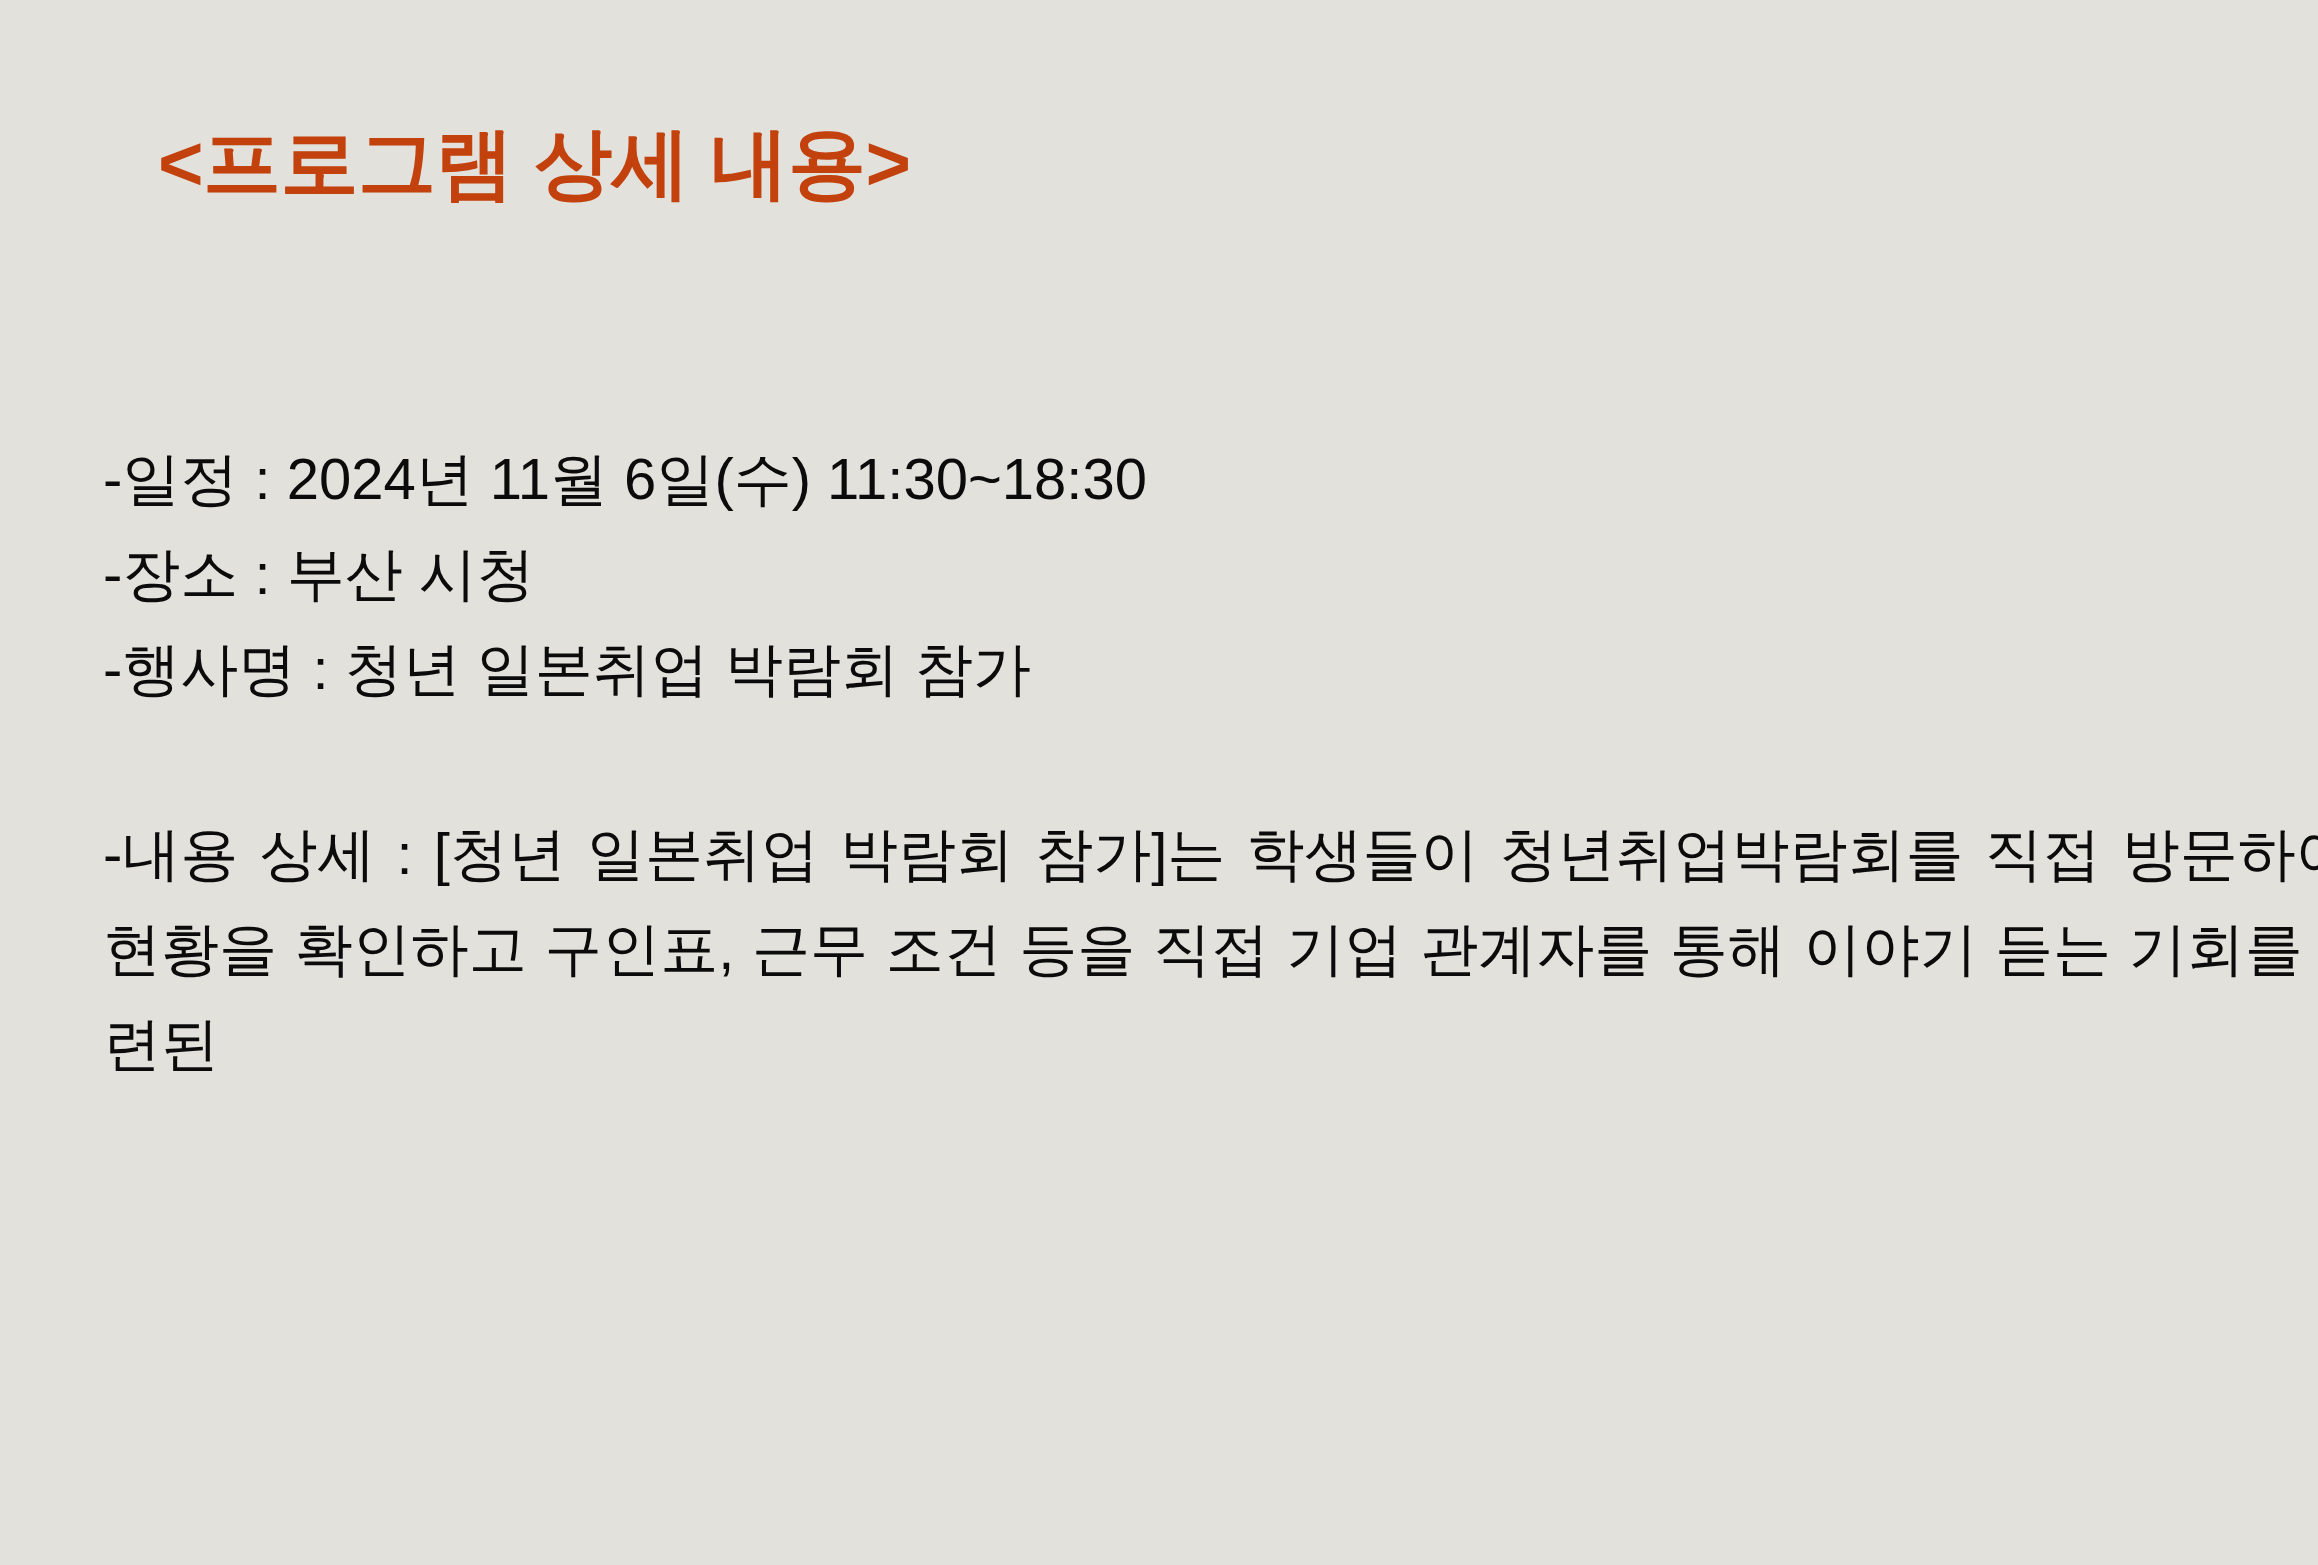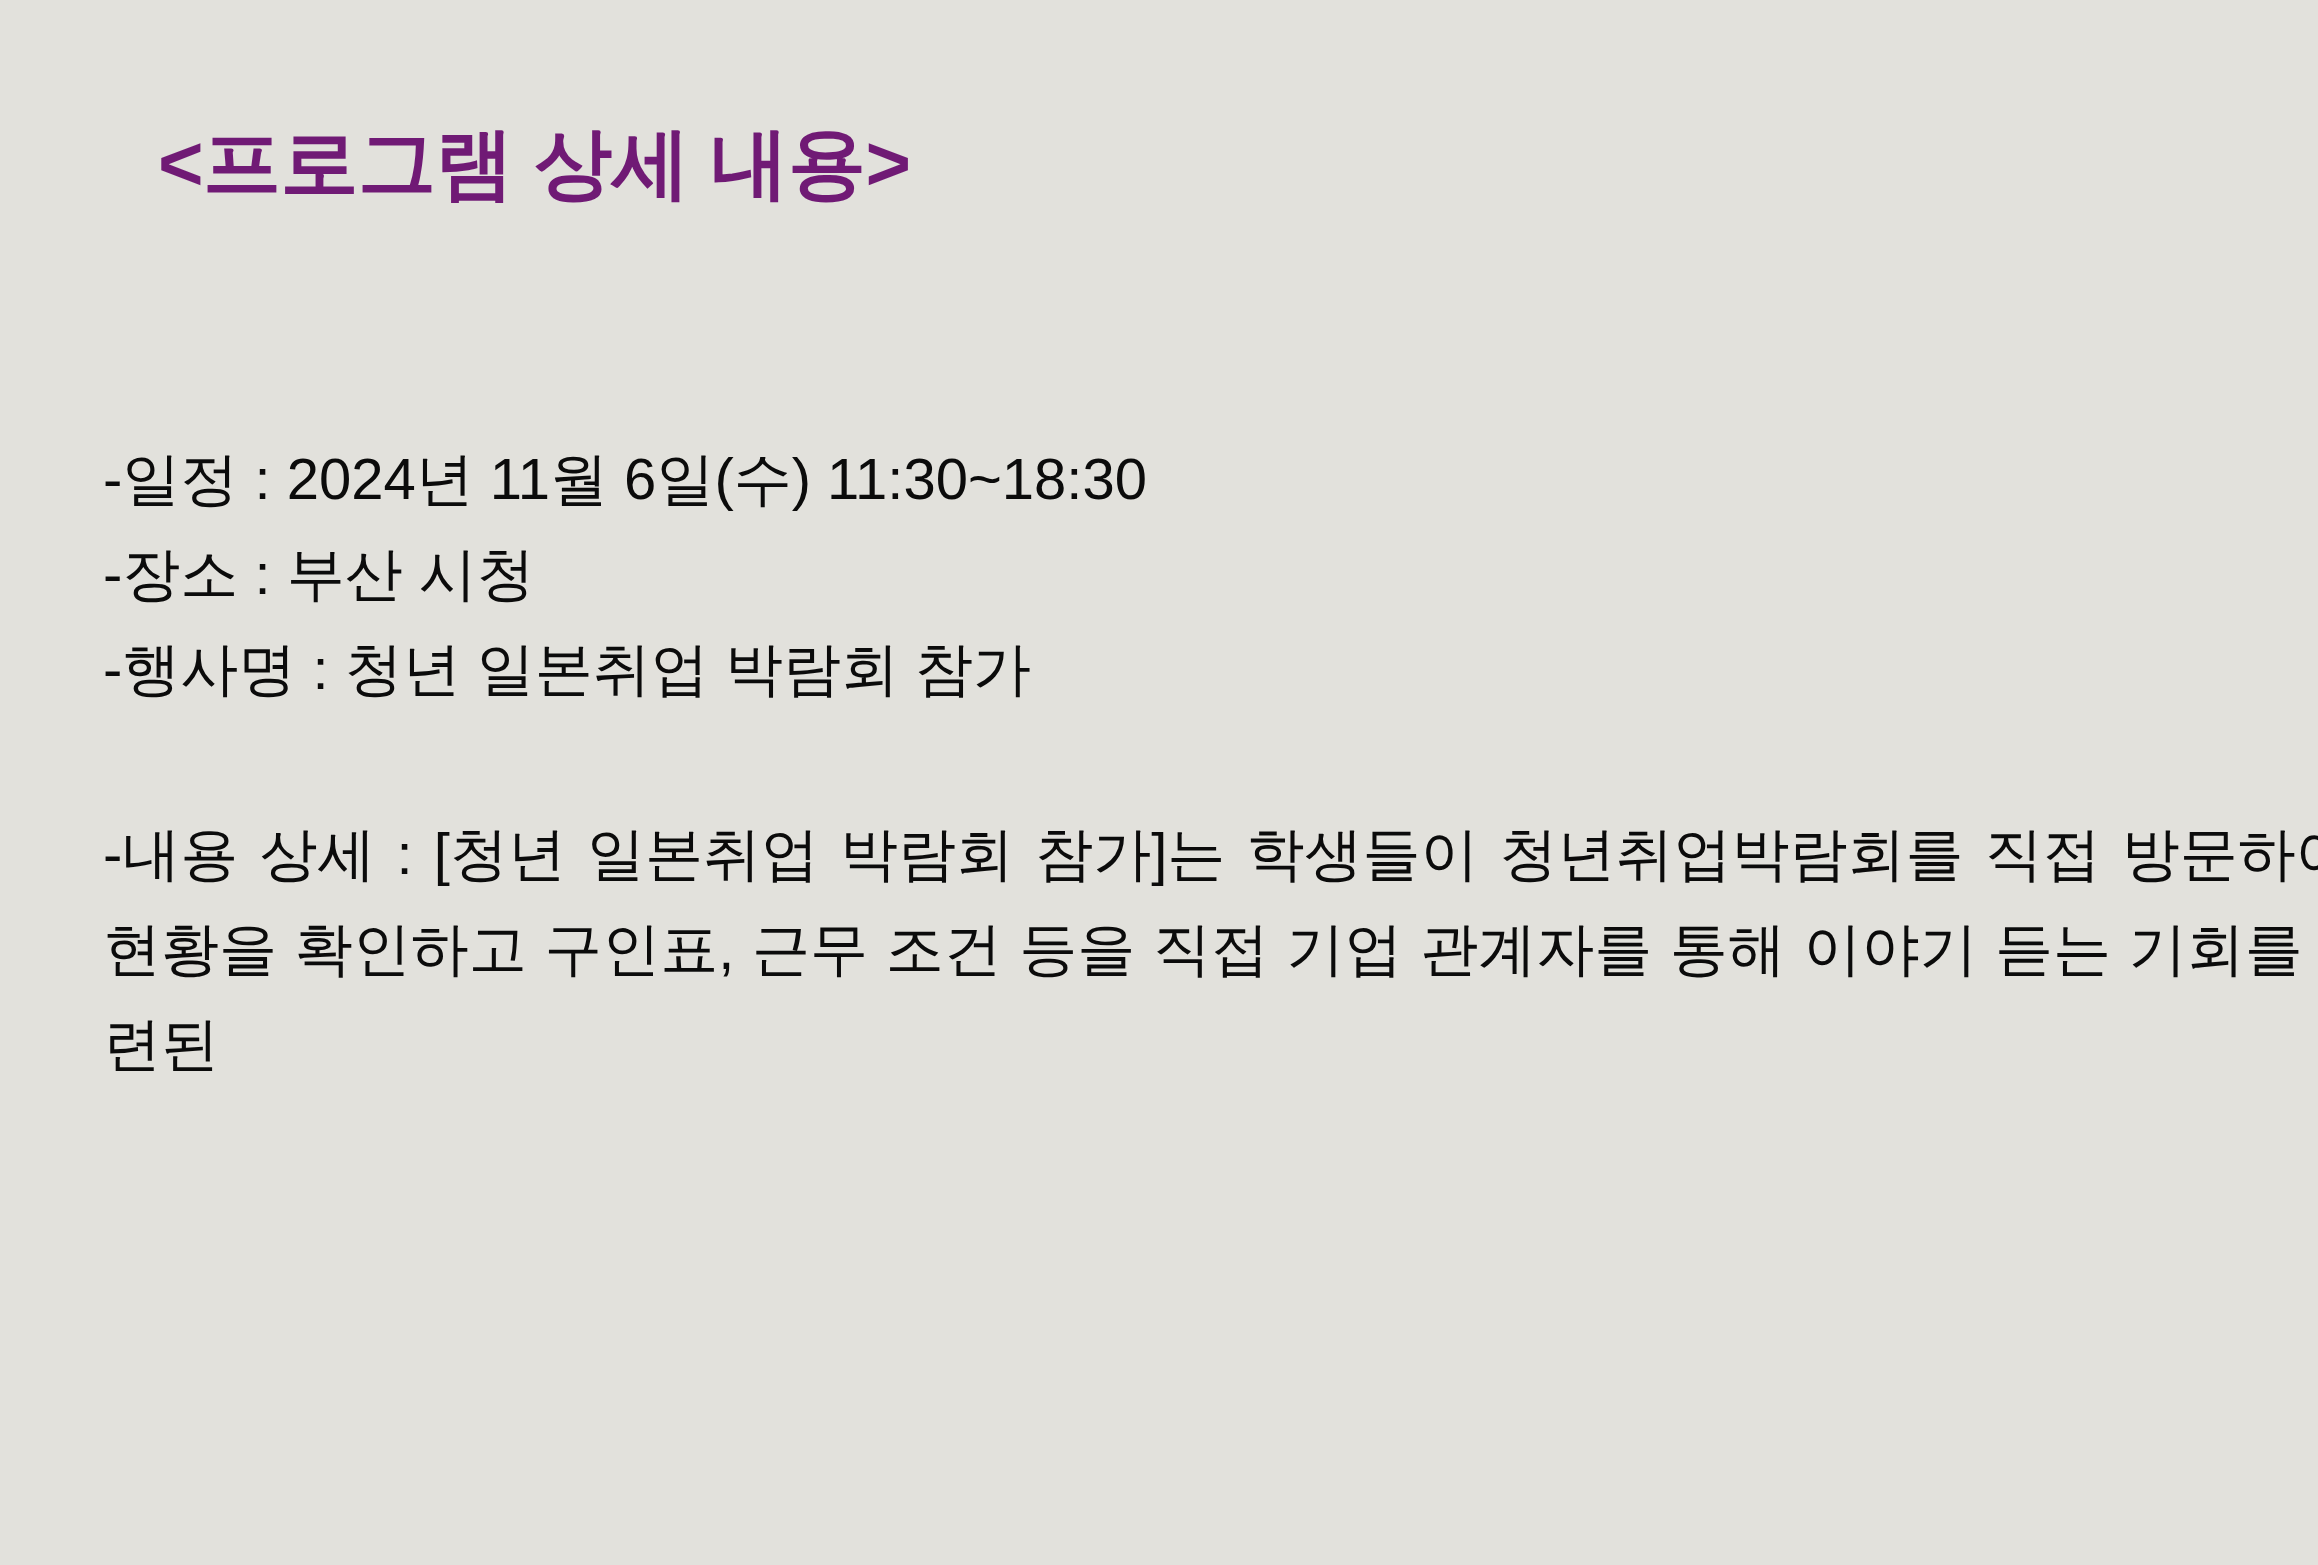--- a/index.html
+++ b/index.html
@@ -25,21 +25,21 @@
   
   .slide-title {
     position: absolute;
     left: 158px;
     top: 114px;
     font-size: 78px;
     font-weight: 700;
     line-height: 1.28;
     letter-spacing: -0.5px;
     white-space: nowrap;
-    color: #701a75;
+    color: #c2410c;
   }
 
   
   .detail-list {
     position: absolute;
     left: 103px;
     top: 431px;
     width: 2597px;
   }
   .detail-line {

